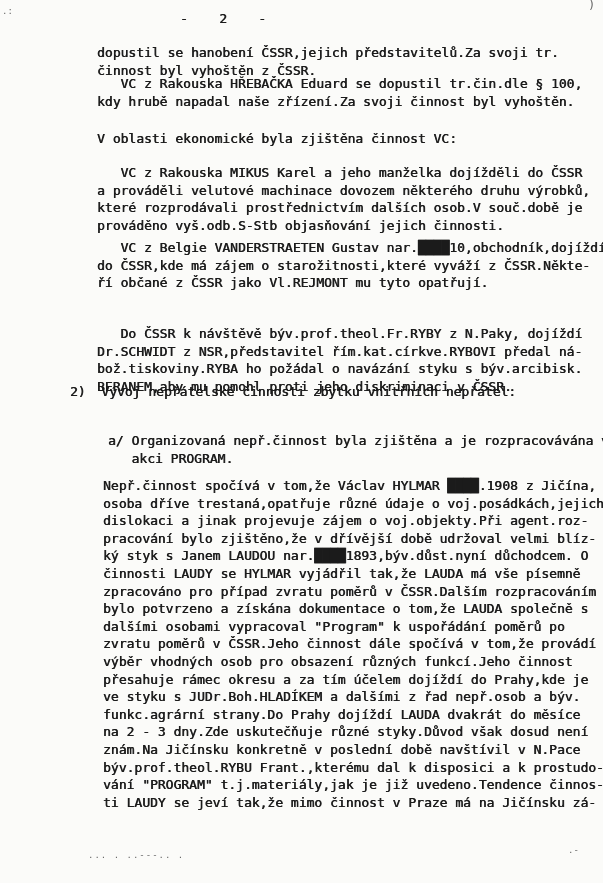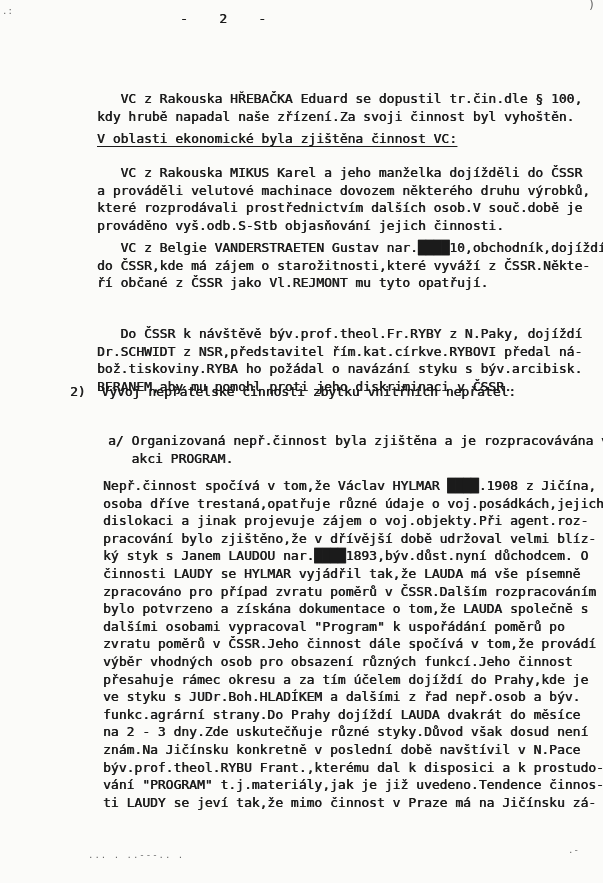--- a/index.html
+++ b/index.html
@@ -18,31 +18,30 @@
     position:absolute;
     font-size:13px;
     line-height:17.6px;
     white-space:pre-wrap;
     letter-spacing:0;
     color:#1b1b1b;
     text-shadow:0.5px 0 0 rgba(25,25,25,0.8), 0 0 0.6px rgba(25,25,25,0.55);
   }
   .pageno{top:10px;left:180px;}
   .p1{top:44px;left:97px;width:506px;}
-  .p2{top:90px;left:97px;width:506px;}
+  .p2{top:75px;left:97px;width:506px;}
   .h1{top:130px;left:97px;}
   .p3{top:164px;left:97px;width:506px;}
   .p4{top:239px;left:97px;width:520px;}
   .h2{top:298px;left:97px;}
   .p5{top:325px;left:97px;width:506px;}
   .item2{top:383px;left:70px;width:533px;}
   .itemA{top:432px;left:85px;width:518px;margin-left:23px;}
   .pbig{top:477px;left:103px;width:520px;}
   .heading{
-    text-decoration:underline;
     text-decoration-thickness:1.3px;
     text-underline-offset:3px;
     text-align:right;
   }
   .artifact{
     position:absolute;
     font-size:9px;
     color:#6a6a6a;
     text-shadow:none;
     white-space:pre;
@@ -52,20 +51,22 @@
   .a-bottomline{top:850px;left:88px;letter-spacing:1px;}
   .a-bottomright{top:845px;left:568px;}
 </style>
 </head>
 <body>
 
 <div id="doc">
 
   <div class="tw pageno">-    2    -</div>
 
+  <div class="tw p1">dopustil se hanobení ČSSR,jejich představitelů.Za svoji tr.
+činnost byl vyhoštěn z ČSSR.</div>
 
   <div class="tw p2">   VC z Rakouska HŘEBAČKA Eduard se dopustil tr.čin.dle § 100,
 kdy hrubě napadal naše zřízení.Za svoji činnost byl vyhoštěn.</div>
 
   <div class="tw h1 heading">V oblasti ekonomické byla zjištěna činnost VC:</div>
 
   <div class="tw p3">   VC z Rakouska MIKUS Karel a jeho manželka dojížděli do ČSSR
 a prováděli velutové machinace dovozem některého druhu výrobků,
 které rozprodávali prostřednictvím dalších osob.V souč.době je
 prováděno vyš.odb.S-Stb objasňování jejich činnosti.</div>

